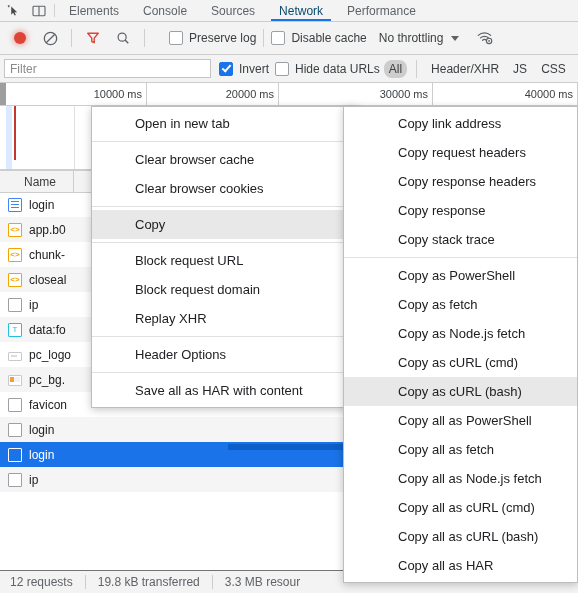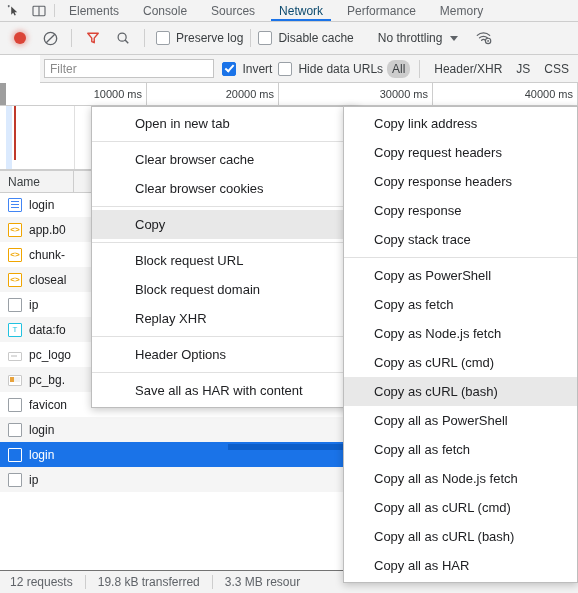--- a/index.html
+++ b/index.html
@@ -55,21 +55,21 @@
   }
   .throttle{color:#3c4043;font-size:12px;white-space:nowrap;cursor:pointer;padding:0 2px;}
   .caret{
     width:0;height:0;border-left:4px solid transparent;border-right:4px solid transparent;
     border-top:5px solid #5f6368;margin:0 4px;
   }
 
   
   .filterbar{
     height:27px;background:#f3f3f3;border-bottom:1px solid #cdcdcd;
-    display:flex;align-items:center;flex:0 0 auto;gap:8px;padding:0 4px;margin-left:40px;
+    display:flex;align-items:center;flex:0 0 auto;gap:8px;padding:0 4px;
   }
   .filter-input{
     width:207px;height:19px;background:#fff;border:1px solid #c4c4c4;border-radius:0;
     font-family:inherit;font-size:12px;color:#202124;padding:0 5px;outline:none;box-sizing:border-box;
   }
   .filter-input::placeholder{color:#8a8a8a;}
   .ftype{color:#3c4043;font-size:12px;cursor:pointer;padding:2px 5px;border-radius:8px;white-space:nowrap;}
   .ftype.active{background:#cdcdcd;}
 
   
@@ -90,21 +90,21 @@
   .ov-blue{position:absolute;left:6px;top:0;width:6px;bottom:0;background:#dbeafe;}
   .ov-red{position:absolute;left:14px;top:0;width:2px;bottom:10px;background:#c0392b;}
   .ov-gray-line{position:absolute;left:0;right:0;bottom:0;height:1px;background:#cdcdcd;}
 
   
   .table-wrap{flex:1;position:relative;overflow:hidden;background:#fff;}
   .th-row{
     height:21px;background:#f3f3f3;border-bottom:1px solid #cdcdcd;
     display:flex;align-items:center;font-size:12px;color:#3c4043;
   }
-  .th-name{width:74px;padding-left:8px;box-sizing:border-box;border-right:1px solid #cdcdcd;height:100%;display:flex;align-items:center;}
+  .th-name{width:74px;padding-left:24px;box-sizing:border-box;border-right:1px solid #cdcdcd;height:100%;display:flex;align-items:center;}
   .rows{position:absolute;left:0;right:0;top:21px;bottom:0;}
   .row{
     height:25px;display:flex;align-items:center;gap:7px;padding-left:8px;
     font-size:12px;color:#202124;box-sizing:border-box;white-space:nowrap;cursor:pointer;
   }
   .row.odd{background:#f5f5f5;}
   .row.sel{background:#1a73e8;color:#fff;}
   .ric{width:14px;height:14px;flex:0 0 auto;position:relative;}
   .ric.doc{border:1.5px solid #4285f4;border-radius:1px;background:#fff;box-sizing:border-box;}
   .ric.doc:before{
@@ -144,21 +144,21 @@
   .menu{
     position:absolute;background:#fff;border:1px solid #bdbdbd;
     box-shadow:0 2px 8px rgba(0,0,0,.22);z-index:40;padding:2px 0;box-sizing:border-box;
   }
   #menu-main{left:91px;top:106px;width:268px;}
   #menu-copy{left:343px;top:106px;width:235px;}
   .mi{
     height:29px;display:flex;align-items:center;font-size:13px;color:#202124;
     padding:0 10px 0 43px;cursor:pointer;position:relative;white-space:nowrap;box-sizing:border-box;
   }
-  #menu-copy .mi{height:29px;padding-left:30px;}
+  #menu-copy .mi{height:29px;padding-left:54px;}
   .mi.hl{background:#e8e8e8;}
   .mi .arrow{
     position:absolute;right:10px;top:50%;margin-top:-4px;
     width:0;height:0;border-top:4px solid transparent;border-bottom:4px solid transparent;
     border-left:5px solid #5f6368;
   }
   .msep{height:1px;background:#e0e0e0;margin:3px 0;}
 </style>
 </head>
 <body>
@@ -189,23 +189,20 @@
         </div>
       <div class="tab">
           <span>Sources</span>
         </div>
       <div class="tab active">
           <span>Network</span>
         </div>
       <div class="tab">
           <span>Performance</span>
         </div>
-      <div class="tab">
-          <span>Memory</span>
-        </div>
     </div>
   </div>
 
   <div class="toolbar">
     <div class="tb-btn">
       <span class="rec-dot"></span>
     </div>
     <div class="tb-btn">
       <svg width="15" height="15" viewBox="0 0 16 16" aria-hidden="true">
         <circle cx="8" cy="8" r="6.6" fill="none" stroke="#5f6368" stroke-width="1.4"></circle>
@@ -218,30 +215,30 @@
         <path d="M2 2.6 H14 L9.4 8.2 V13.4 L6.6 12.1 V8.2 Z" fill="none" stroke="#db4437" stroke-width="1.6" stroke-linejoin="round"></path>
       </svg>
     </div>
     <div class="tb-btn">
       <svg width="14" height="14" viewBox="0 0 16 16" aria-hidden="true">
         <circle cx="7" cy="7" r="4.6" fill="none" stroke="#5f6368" stroke-width="1.4"></circle>
         <line x1="10.4" y1="10.4" x2="14" y2="14" stroke="#5f6368" stroke-width="1.6"></line>
       </svg>
     </div>
     <div class="vsep"></div>
-    <label class="chk-label" style="margin-left:4px;">
+    <label class="chk-label" style="margin-left:17px;">
       <span class="cbox"></span>
       <span>Preserve log</span>
     </label>
     <div class="vsep"></div>
     <label class="chk-label">
       <span class="cbox"></span>
       <span>Disable cache</span>
     </label>
-    <div class="throttle" style="margin-left:20px;">
+    <div class="throttle" style="margin-left:8px;">
       <span>No throttling</span>
     </div>
     <span class="caret"></span>
     <div class="tb-btn" style="margin-left:6px;">
       <svg width="16" height="14" viewBox="0 0 18 15" aria-hidden="true">
         <path d="M1.4 4.6 A10 10 0 0 1 15.4 4.6" fill="none" stroke="#5f6368" stroke-width="1.4" stroke-linecap="round"></path>
         <path d="M3.9 7.4 A6.4 6.4 0 0 1 12.9 7.4" fill="none" stroke="#5f6368" stroke-width="1.4" stroke-linecap="round"></path>
         <path d="M6.3 10.1 A3 3 0 0 1 10.5 10.1" fill="none" stroke="#5f6368" stroke-width="1.4" stroke-linecap="round"></path>
         <circle cx="13.6" cy="10.8" r="3" fill="#f3f3f3" stroke="#5f6368" stroke-width="1.3"></circle>
         <circle cx="13.6" cy="10.8" r="1" fill="#5f6368"></circle>

